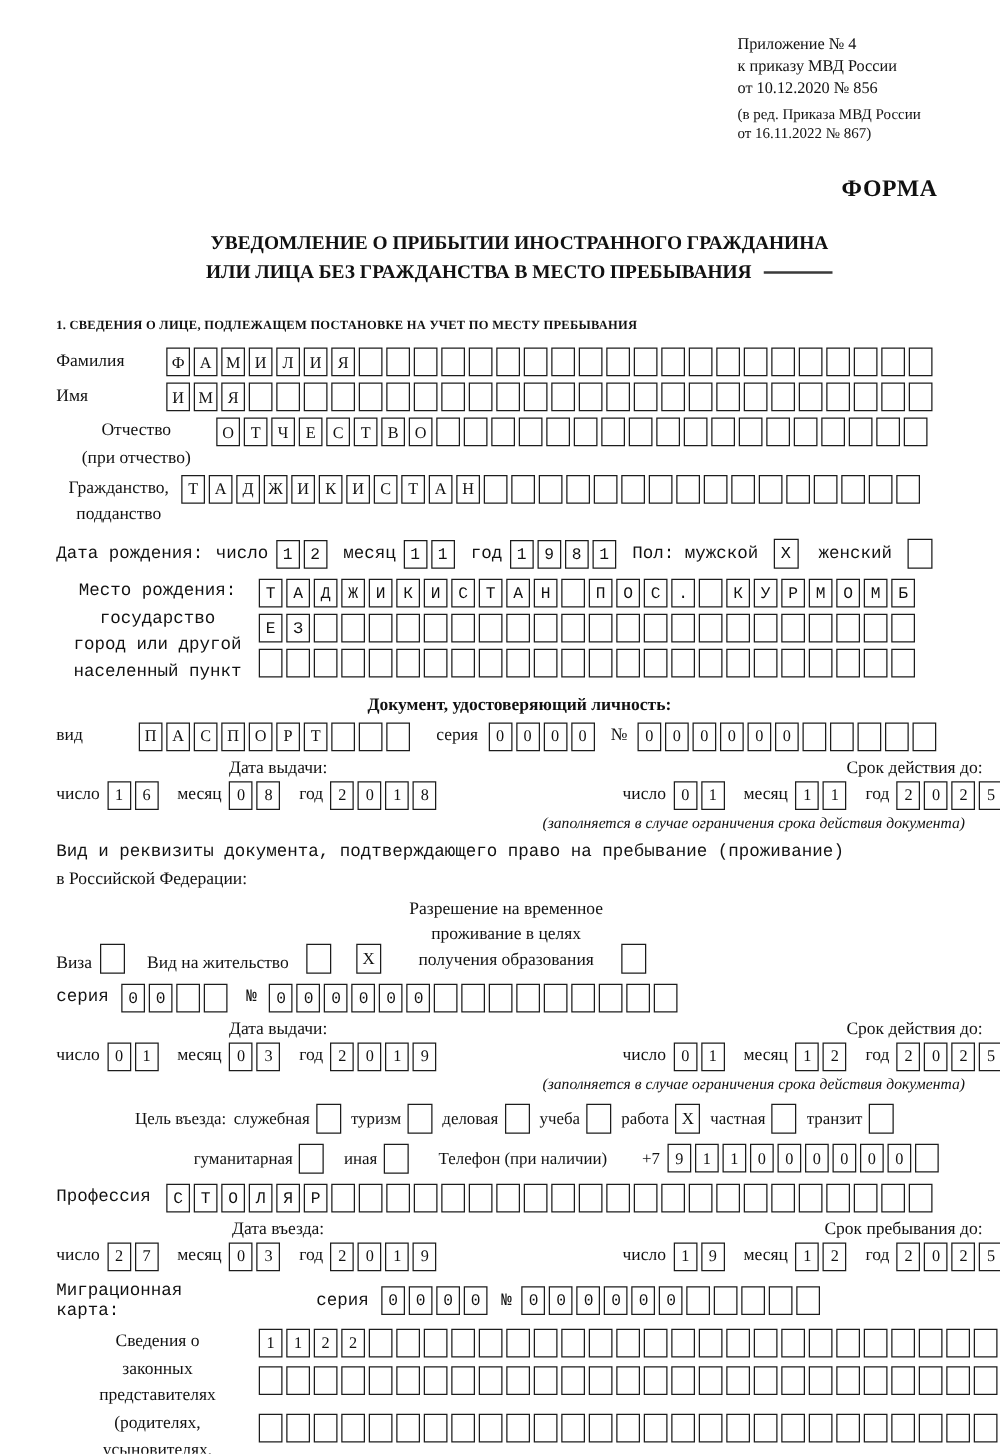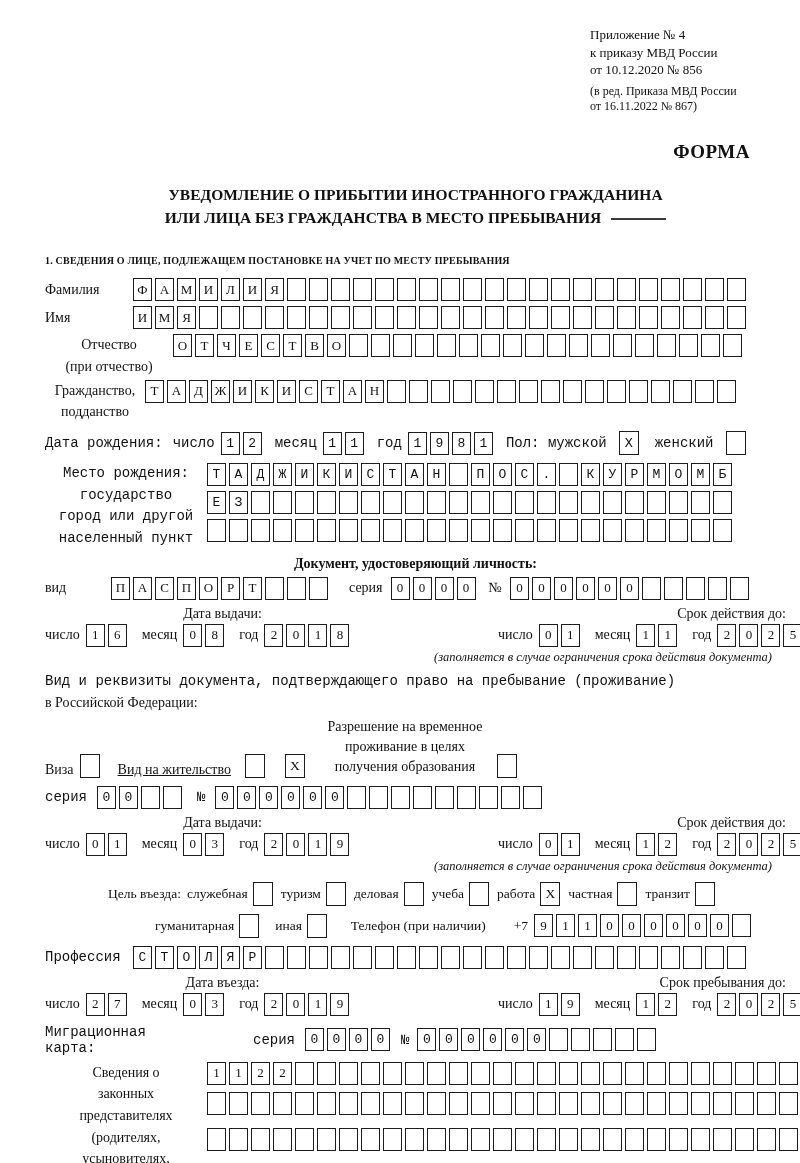--- a/index.html
+++ b/index.html
@@ -415,21 +415,21 @@
     </span>
   </div>
   <div class="note">(заполняется в случае ограничения срока действия документа)</div>
 
   <div class="mt8">Вид и реквизиты документа, подтверждающего право на пребывание (проживание)</div>
   <div class="mt6">в Российской Федерации:</div>
 
   <div class="vrow">
     <span style="margin-top:3px;">Виза</span>
     <span class="checkbox" style="margin-right:18px;"></span>
-    <span style="margin-top:3px;text-decoration:underline;">Вид на жительство</span>
+    <span style="margin-top:3px;">Вид на жительство</span>
     <span class="checkbox" style="margin-left:14px;margin-right:14px;"></span>
     <span class="checkbox" style="margin-right:14px;">X</span>
     <span class="optc" style="width:172px;">Разрешение на временное проживание в целях получения образования</span>
     <span class="checkbox"></span>
   </div>
 
   <div class="row mt8">
     <span class="lbl" style="margin-right:10px;">серия</span>
     <span class="cells">
         <span class="cell">0</span>

